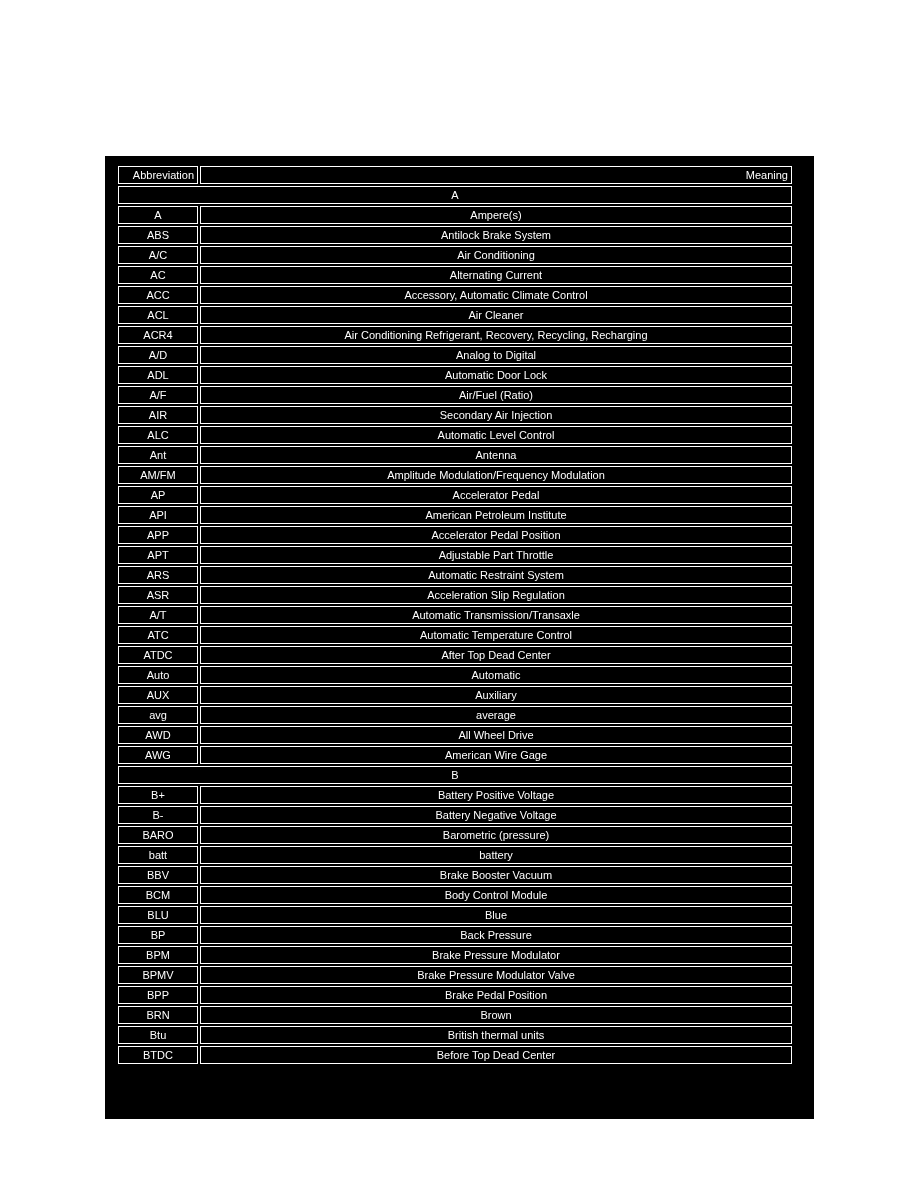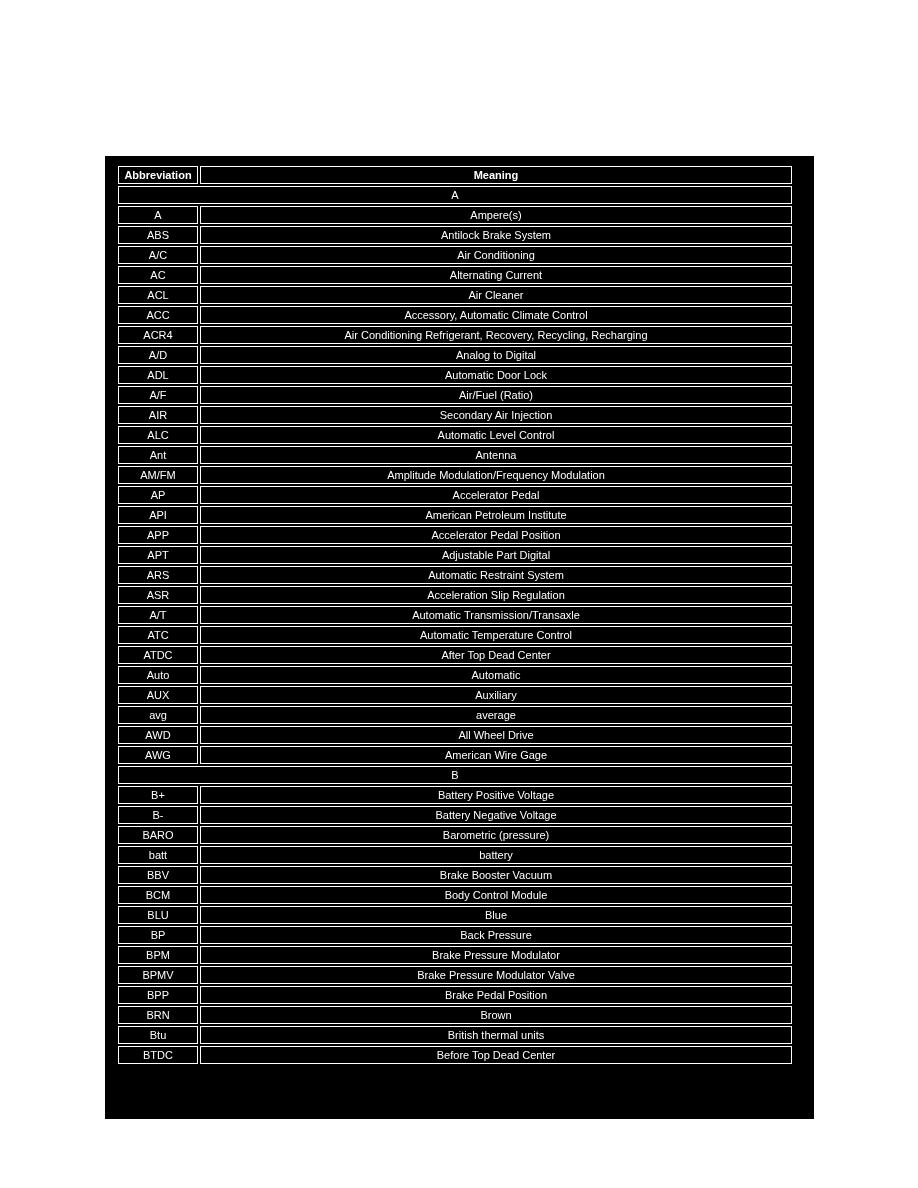--- a/index.html
+++ b/index.html
@@ -36,21 +36,21 @@
     color: var(--text);
     font-size: 11px;
     line-height: 16px;
     height: 18px;
     padding: 0 3px;
     white-space: nowrap;
     overflow: hidden;
     vertical-align: middle;
   }
   col.col-abbr { width: 80px; }
-  th { font-weight: bold; text-align: center; }
+  th { font-weight: normal; text-align: right; }
   td.abbr { text-align: center; }
   td.meaning { text-align: center; padding-left: 4px; }
   td.section { text-align: center; }
 </style>
 </head>
 <body>
 
 <div class="page">
   <div class="panel">
     <table class="abbr-table">
@@ -78,28 +78,28 @@
           </tr>
           <tr>
             <td class="abbr">A/C</td>
             <td class="meaning">Air Conditioning</td>
           </tr>
           <tr>
             <td class="abbr">AC</td>
             <td class="meaning">Alternating Current</td>
           </tr>
           <tr>
+            <td class="abbr">ACC</td>
+            <td class="meaning">Accessory, Automatic Climate Control</td>
+          </tr>
+          <tr>
             <td class="abbr">ACL</td>
             <td class="meaning">Air Cleaner</td>
           </tr>
           <tr>
-            <td class="abbr">ACC</td>
-            <td class="meaning">Accessory, Automatic Climate Control</td>
-          </tr>
-          <tr>
             <td class="abbr">ACR4</td>
             <td class="meaning">Air Conditioning Refrigerant, Recovery, Recycling, Recharging</td>
           </tr>
           <tr>
             <td class="abbr">A/D</td>
             <td class="meaning">Analog to Digital</td>
           </tr>
           <tr>
             <td class="abbr">ADL</td>
             <td class="meaning">Automatic Door Lock</td>
@@ -131,21 +131,21 @@
           <tr>
             <td class="abbr">API</td>
             <td class="meaning">American Petroleum Institute</td>
           </tr>
           <tr>
             <td class="abbr">APP</td>
             <td class="meaning">Accelerator Pedal Position</td>
           </tr>
           <tr>
             <td class="abbr">APT</td>
-            <td class="meaning">Adjustable Part Digital</td>
+            <td class="meaning">Adjustable Part Throttle</td>
           </tr>
           <tr>
             <td class="abbr">ARS</td>
             <td class="meaning">Automatic Restraint System</td>
           </tr>
           <tr>
             <td class="abbr">ASR</td>
             <td class="meaning">Acceleration Slip Regulation</td>
           </tr>
           <tr>

